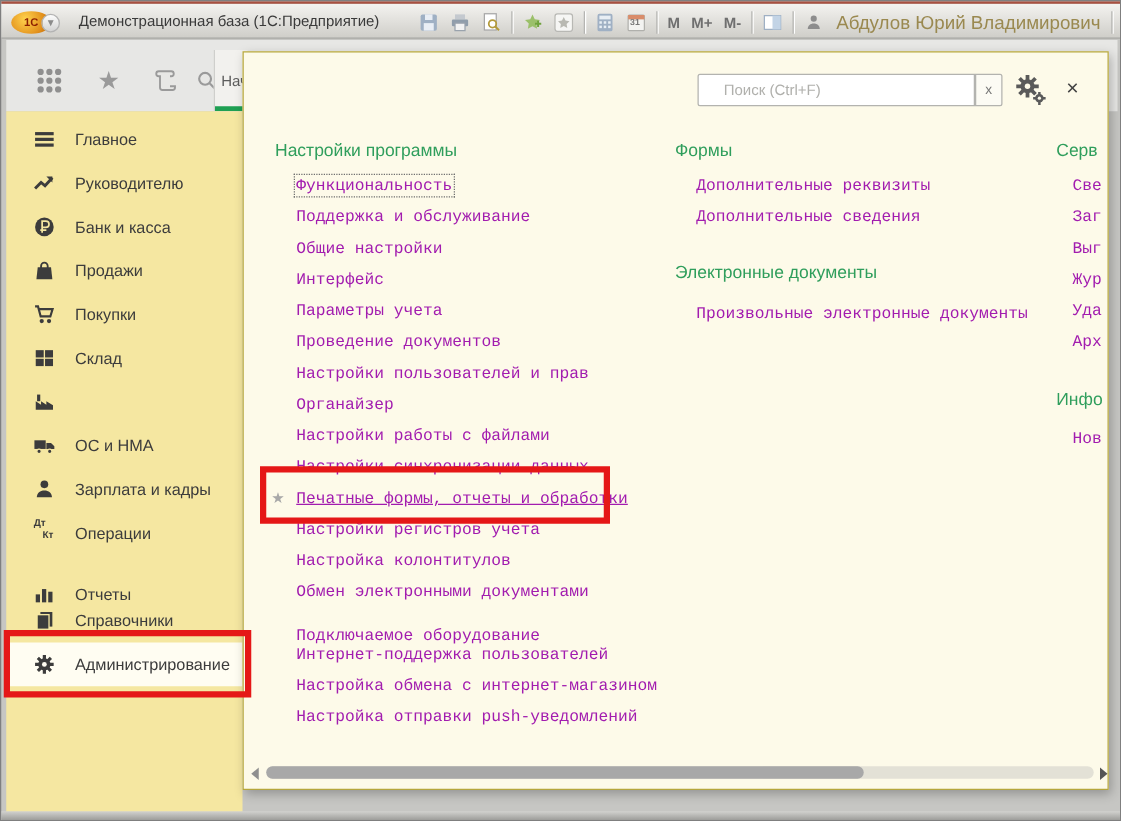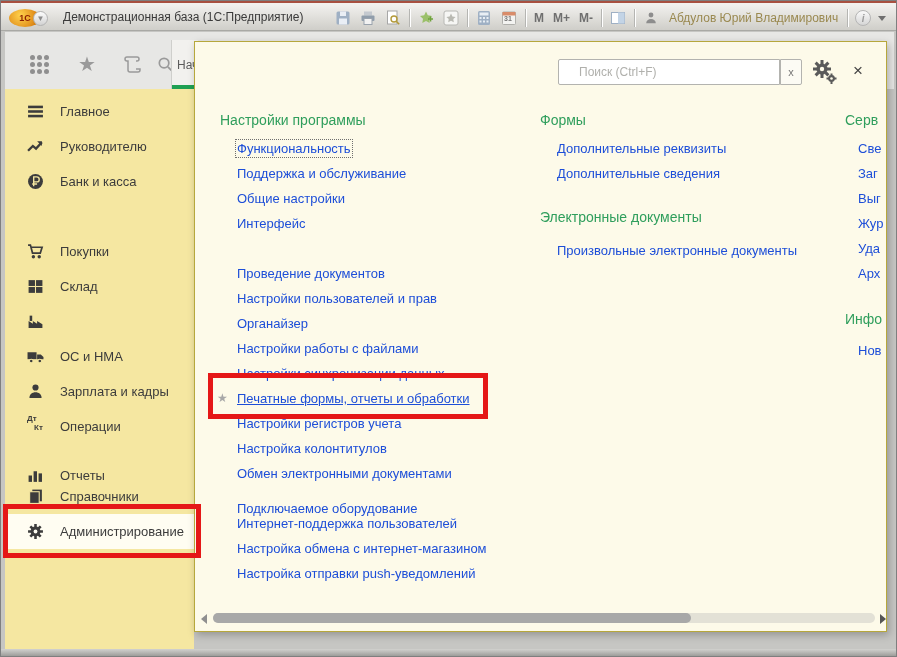--- a/index.html
+++ b/index.html
@@ -18,21 +18,21 @@
               color:#8d1f00; font-size:9px; font-weight:bold; text-align:center; line-height:18px; }
   .tb-drop { position:absolute; left:32px; top:8px; width:15px; height:15px; border-radius:50%;
              background:linear-gradient(#fdfdfd,#d2d2d2); border:1px solid #b3b3b3;
              color:#8b8b8b; font-size:8px; text-align:center; line-height:13px; }
   .tb-title { position:absolute; left:62px; top:0; height:28px; line-height:28px;
               font-size:12px; color:#3a3a3a; white-space:nowrap; }
   .tb-icons { position:absolute; left:333px; top:2px; height:26px; display:flex; align-items:center; gap:7px; }
   .tb-ic { width:18px; height:18px; display:inline-flex; align-items:center; justify-content:center; }
   .tb-sep { width:1px; height:18px; background:#b5b5b2; box-shadow:1px 0 0 #ffffff; }
   .tb-m { font-size:12px; color:#6f6f6f; font-weight:bold; padding:0 1px; }
-  .tb-user-name { font-size:12px; color:#9a8950; white-space:nowrap; padding:0 2px; }
+  .tb-user-name { font-size:15px; color:#9a8950; white-space:nowrap; padding:0 2px; }
   .tb-win { font-size:13px; color:#4c4c4c; width:18px; text-align:center; }
   .info-circle { width:16px; height:16px; border-radius:50%; background:linear-gradient(#fafafa,#d6d6d6);
                  border:1px solid #b5b5b5; color:#9b9b9b; font-size:10px; font-style:italic;
                  font-weight:bold; text-align:center; line-height:15px; }
   .caret-down { width:0; height:0; border-left:4px solid transparent; border-right:4px solid transparent;
                 border-top:5px solid #6f6f6f; }
 
   
   .topstrip { position:absolute; left:4px; top:31px; width:889px; height:57px; background:#e7e7e5; }
   .strip-ic { position:absolute; top:20px; width:24px; height:24px; display:flex;
@@ -66,22 +66,22 @@
                 color:#444; outline:none; font-family:"Liberation Sans","DejaVu Sans",sans-serif; }
   .search-box::placeholder { color:#b0b0ac; }
   .search-clear { position:absolute; left:585px; top:17px; width:22px; height:26px; background:#fcfbf4;
                   border:1px solid #b3b3af; border-radius:0 2px 2px 0; font-size:11px; color:#777;
                   text-align:center; line-height:24px; cursor:pointer; }
   .panel-gears { position:absolute; left:617px; top:17px; width:26px; height:26px; cursor:pointer; }
   .panel-close { position:absolute; left:653px; top:18px; width:20px; height:22px; font-size:17px;
                  color:#444; text-align:center; line-height:22px; cursor:pointer; }
 
   .colhead { position:absolute; height:22px; line-height:22px; font-size:14px; color:#2f9e5c; white-space:nowrap; }
-  .lnk { position:absolute; display:block; height:25px; line-height:25px; font-size:13px; color:#1d4ed8;
-         text-decoration:none; white-space:nowrap; cursor:pointer; }
+  .lnk { position:absolute; display:block; height:25px; line-height:25px; font-size:13px; color:#a21caf;
+         text-decoration:none; white-space:nowrap; cursor:pointer;font-family:Liberation Mono, monospace; }
   .lnk.c1 { left:42px; }
   .lnk.c2 { left:362px; }
   .lnk.c3 { left:663px; }
   .focus-dotted { outline:1px dotted #6f6f6f; outline-offset:1px; }
   .lnk.underlined { text-decoration:underline; }
   .fav-star-small { position:absolute; left:22px; top:344px; font-size:12px; color:#a8a8a8; line-height:25px; }
 
   
   .hscroll-track { position:absolute; left:18px; top:571px; width:662px; height:10px;
                    background:#e3e1d6; border-radius:5px; }
@@ -254,20 +254,29 @@
     <div class="sbitem" style="top:75px;">
       <span class="sbicon">
           <svg viewBox="0 0 16 16">
             <circle cx="8" cy="8" r="7" fill="#3c3c3c"></circle>
             <path d="M6.3 12.5V3.6h2.8a2.4 2.4 0 0 1 0 4.8H6.3M4.9 10.4h4.6" fill="none" stroke="#f5e7a1" stroke-width="1.3"></path>
           </svg>
         </span>
       <span class="sblabel">Банк и касса</span>
     </div>
 
+    <div class="sbitem" style="top:110px;">
+      <span class="sbicon">
+          <svg viewBox="0 0 16 16">
+            <path d="M3 5.5h10l1 9H2z" fill="#3c3c3c"></path>
+            <path d="M5.5 6V4.5a2.5 2.5 0 0 1 5 0V6" fill="none" stroke="#3c3c3c" stroke-width="1.4"></path>
+          </svg>
+        </span>
+      <span class="sblabel">Продажи</span>
+    </div>
 
     <div class="sbitem" style="top:145px;">
       <span class="sbicon">
           <svg viewBox="0 0 16 16">
             <path d="M1 2h2.2l2 7.5h7.3l1.7-5.5H4" fill="none" stroke="#3c3c3c" stroke-width="1.6"></path>
             <circle cx="6" cy="13" r="1.6" fill="#3c3c3c"></circle>
             <circle cx="11.5" cy="13" r="1.6" fill="#3c3c3c"></circle>
           </svg>
         </span>
       <span class="sblabel">Покупки</span>
@@ -381,20 +390,21 @@
           <circle cx="19.5" cy="19.5" r="1.3" fill="#fdfae9"></circle>
       </svg>
     </div>
     <div class="panel-close">×</div>
 
     <div class="colhead" style="left:25px; top:67px;">Настройки программы</div>
     <a class="lnk c1" style="top:94px;"><span class="focus-dotted">Функциональность</span></a>
     <a class="lnk c1" style="top:119px;">Поддержка и обслуживание</a>
     <a class="lnk c1" style="top:144px;">Общие настройки</a>
     <a class="lnk c1" style="top:169px;">Интерфейс</a>
+    <a class="lnk c1" style="top:194px;">Параметры учета</a>
     <a class="lnk c1" style="top:219px;">Проведение документов</a>
     <a class="lnk c1" style="top:244px;">Настройки пользователей и прав</a>
     <a class="lnk c1" style="top:269px;text-align:right;">Органайзер</a>
     <a class="lnk c1" style="top:294px;">Настройки работы с файлами</a>
     <a class="lnk c1" style="top:319px;">Настройки синхронизации данных</a>
     <span class="fav-star-small">★</span>
     <a class="lnk c1 underlined" style="top:344px;">Печатные формы, отчеты и обработки</a>
     <a class="lnk c1" style="top:369px;">Настройки регистров учета</a>
     <a class="lnk c1" style="top:394px;">Настройка колонтитулов</a>
     <a class="lnk c1" style="top:419px;">Обмен электронными документами</a>

